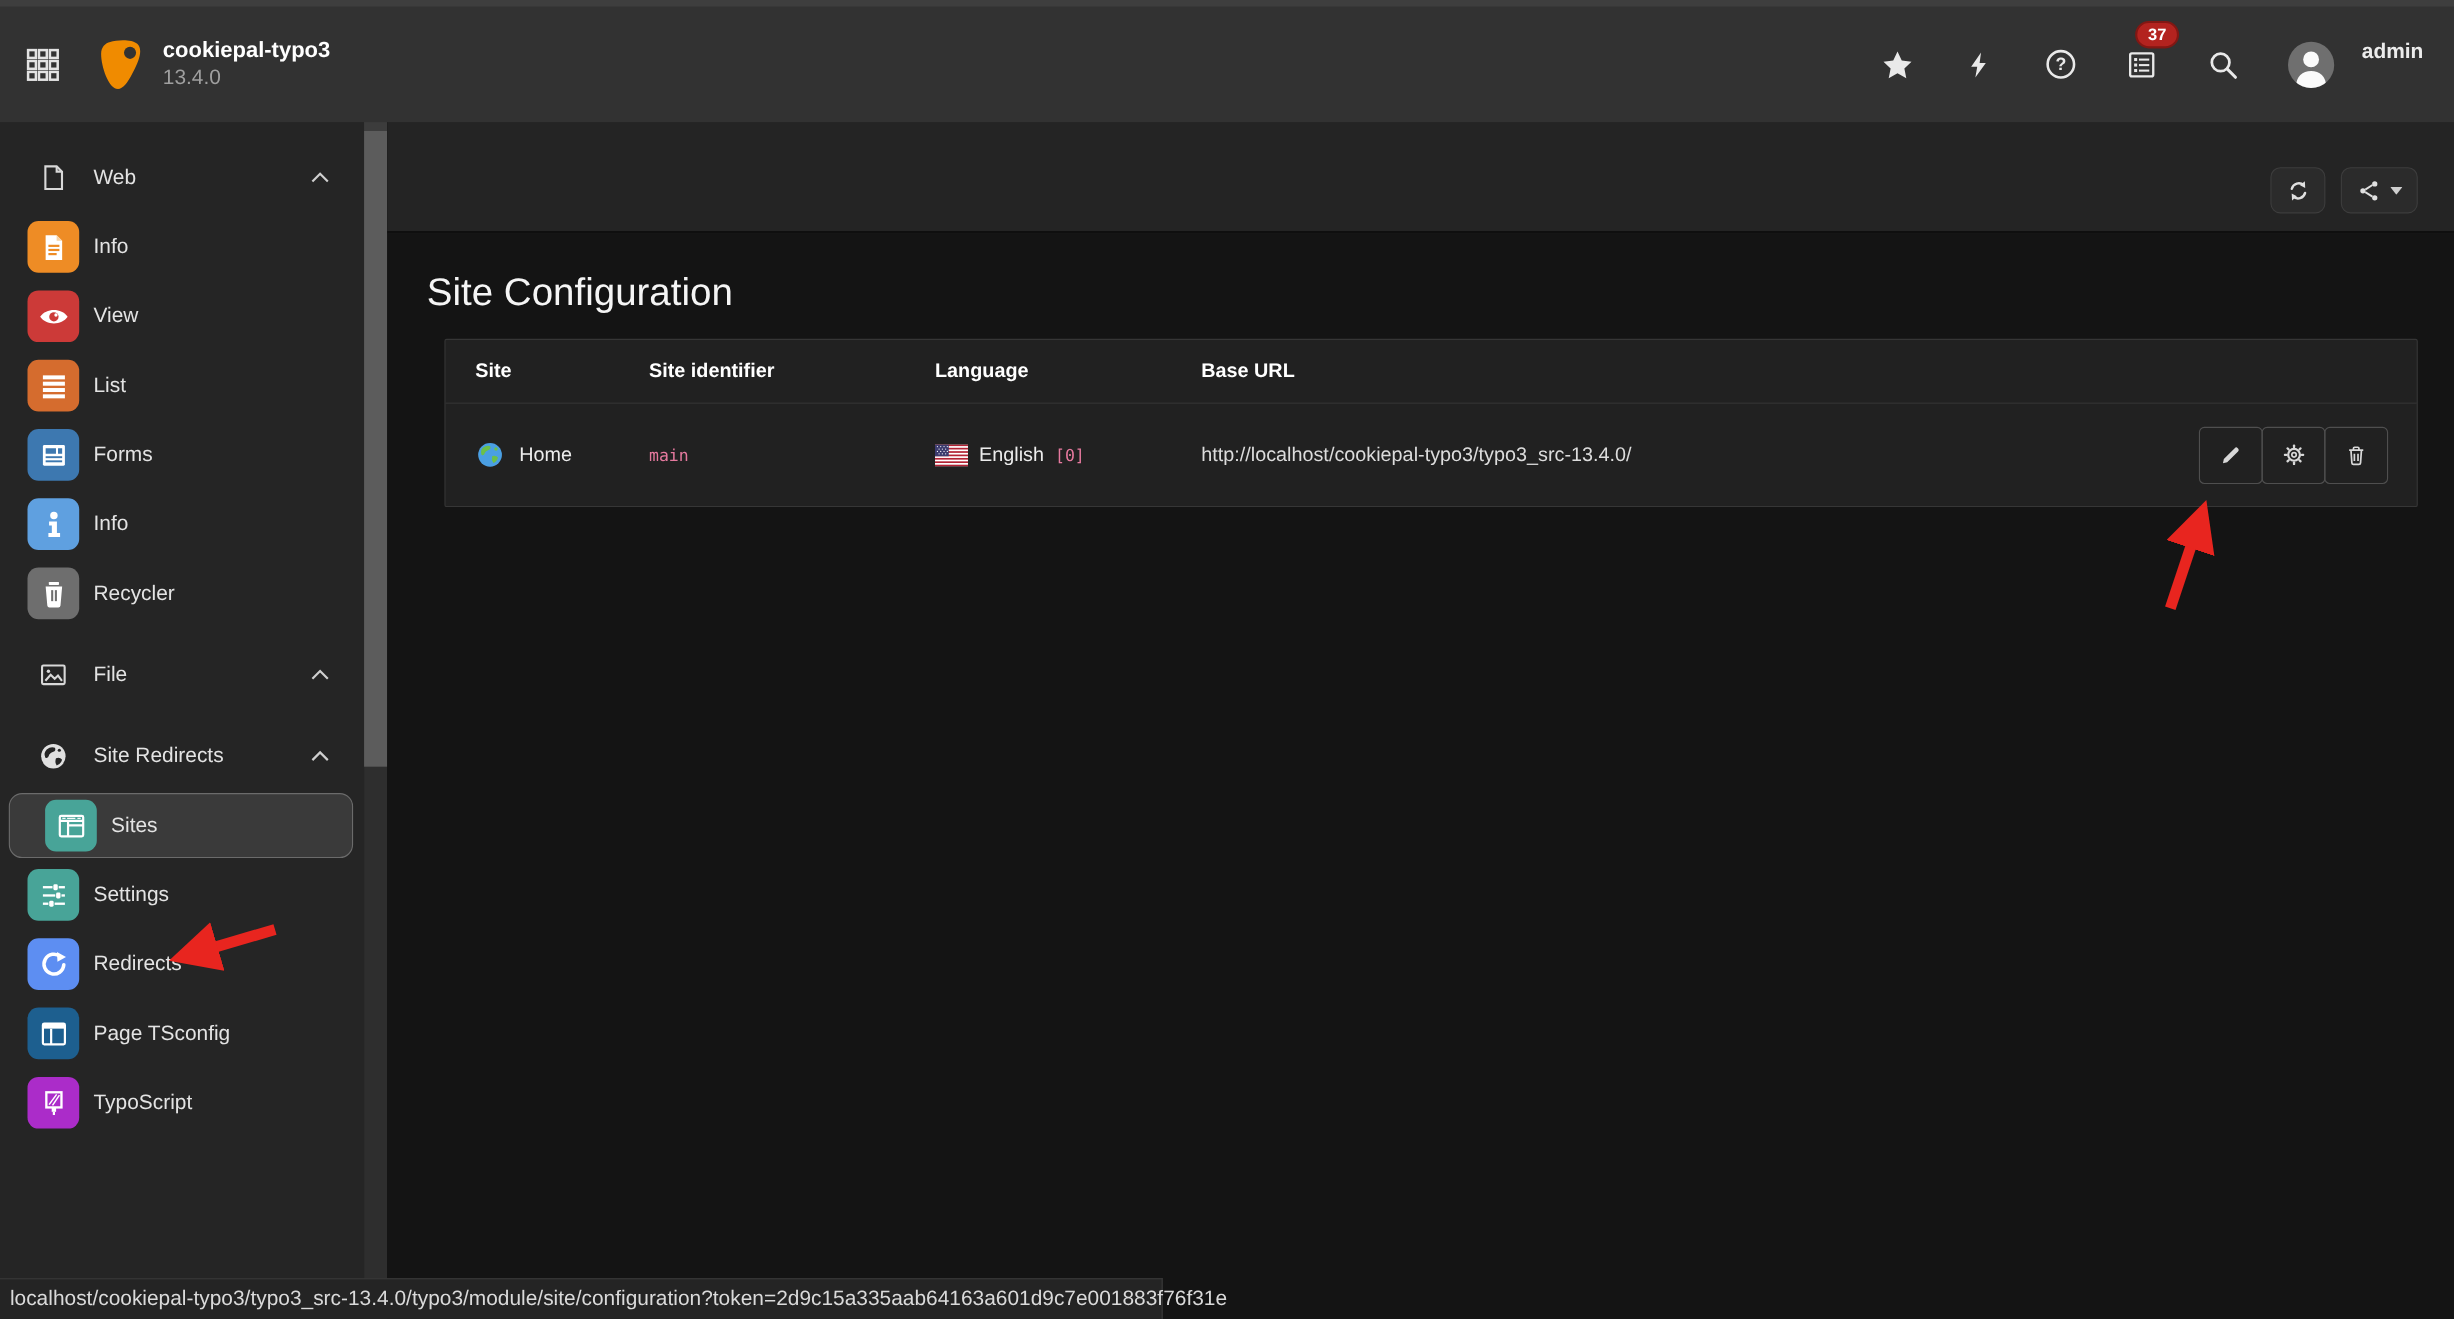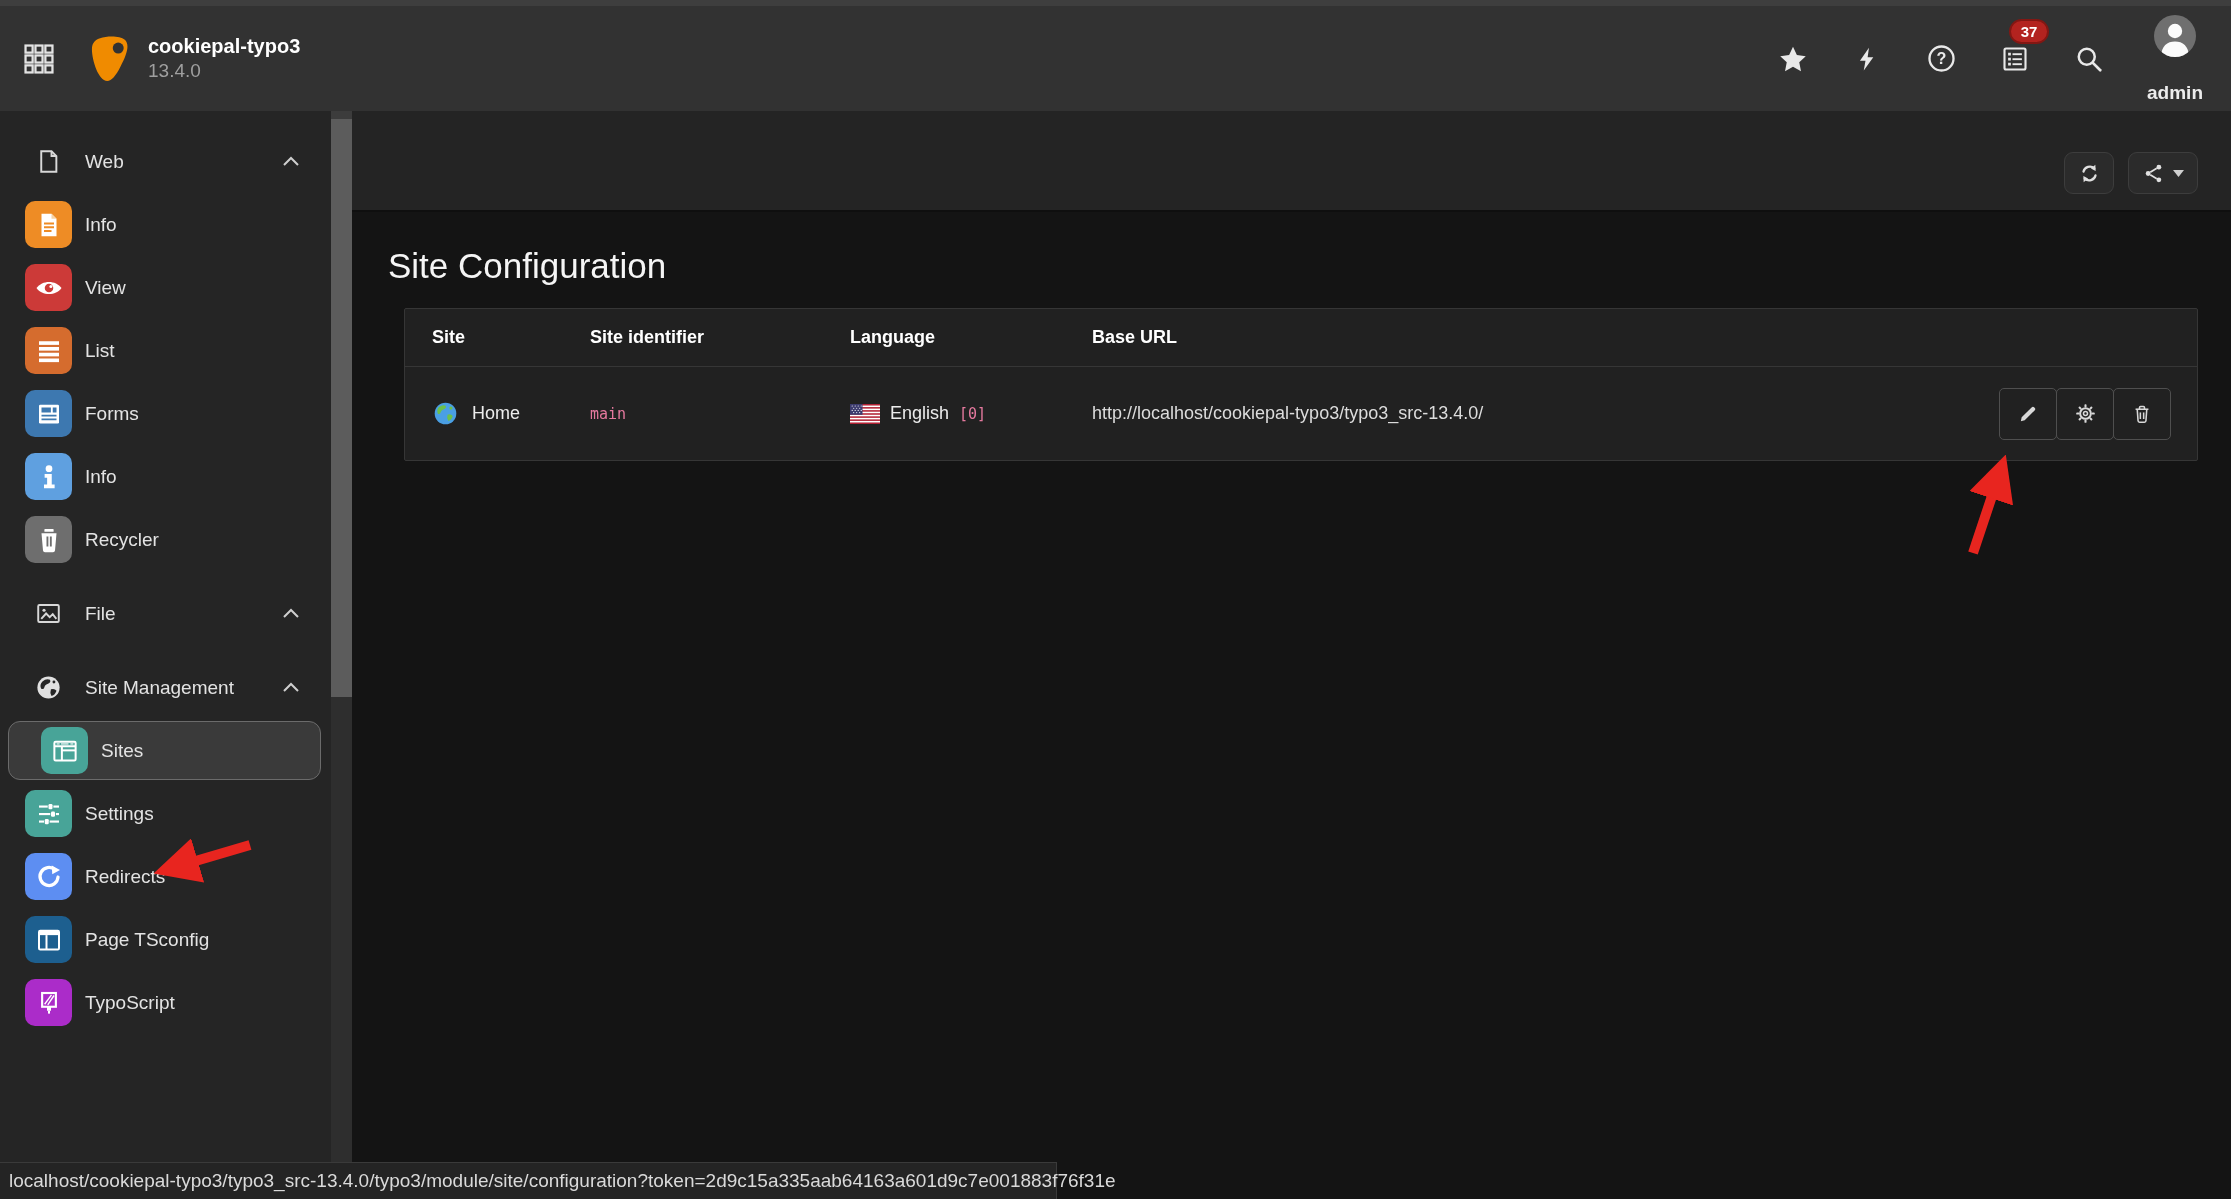--- a/index.html
+++ b/index.html
@@ -16,21 +16,21 @@
   .t3logo { margin-left:32px; width:44px; height:46px; }
   .tb-title { margin-left:16px; line-height:1.25; }
   .tb-title .name { color:#ffffff; font-weight:700; font-size:20px; }
   .tb-title .ver  { color:#9f9f9f; font-size:19px; }
   .tb-right { margin-left:auto; display:flex; align-items:center; gap:42px; margin-right:28px; }
   .tb-ic { position:relative; width:32px; height:32px; display:flex; align-items:center; justify-content:center; cursor:pointer; }
   .badge { position:absolute; top:-24px; left:10px; min-width:40px; height:25px;
            background:#b3231f; border:2px solid #821713; border-radius:13px;
            color:#fff; font-size:15px; font-weight:700; display:flex;
            align-items:center; justify-content:center; padding:0 6px; }
-  .tb-user { display:flex; align-items:center; gap:24px; cursor:pointer;flex-direction:column; }
+  .tb-user { display:flex; gap:24px; cursor:pointer; }
   .tb-user .uname { color:#ececec; font-size:19px; font-weight:700; }
 
   
   .sidebar { position:absolute; top:95px; left:0; width:331px; height:1104px;
              background:#252525; padding-top:22px; overflow:hidden; }
   .mm-item { height:59px; margin:0 10px 4px 8px; padding-left:17px; border-radius:12px;
              display:flex; align-items:center; cursor:pointer; }
   .mm-item.active { background:#3a3a3a; border:1px solid #6b6b6b; padding-left:32px; }
   .tile { width:47px; height:47px; border-radius:10px; display:flex;
           align-items:center; justify-content:center; flex:0 0 47px; }
@@ -277,21 +277,21 @@
 
   <div class="mm-section">
     <span class="sec-ic">
       <svg viewBox="0 0 24 24">
           <circle cx="12" cy="12" r="9.2" fill="#e0e0e0"></circle>
         <path d="M7 7 q3 -2.6 6.2 -1.4 q1 2.2 -1.2 3.1 q-3 1 -3.4 3 q-0.4 2 -2.6 1.4 Q4.3 9.8 7 7 Z" fill="#252525"></path>
         <path d="M14 13.5 q3 -1 4.6 1.1 q-1 3.4 -4.1 4.4 q-1.6 -2.5 -0.5 -5.5 Z" fill="#252525"></path>
         <circle cx="16.5" cy="7.5" r="1.2" fill="#252525"></circle>
         </svg>
     </span>
-    <span class="mm-label">Site Management</span>
+    <span class="mm-label">Site Redirects</span>
     <span class="chev">
       <svg width="18" height="11" viewBox="0 0 18 11">
           <polyline points="2,9 9,2 16,9" fill="none" stroke="#cfcfcf" stroke-width="2"></polyline>
         </svg>
     </span>
   </div>
 
   <div class="mm-item active">
     <span class="tile c-sites">
       <svg viewBox="0 0 24 24" fill="none" stroke="#fff" stroke-width="1.6">

